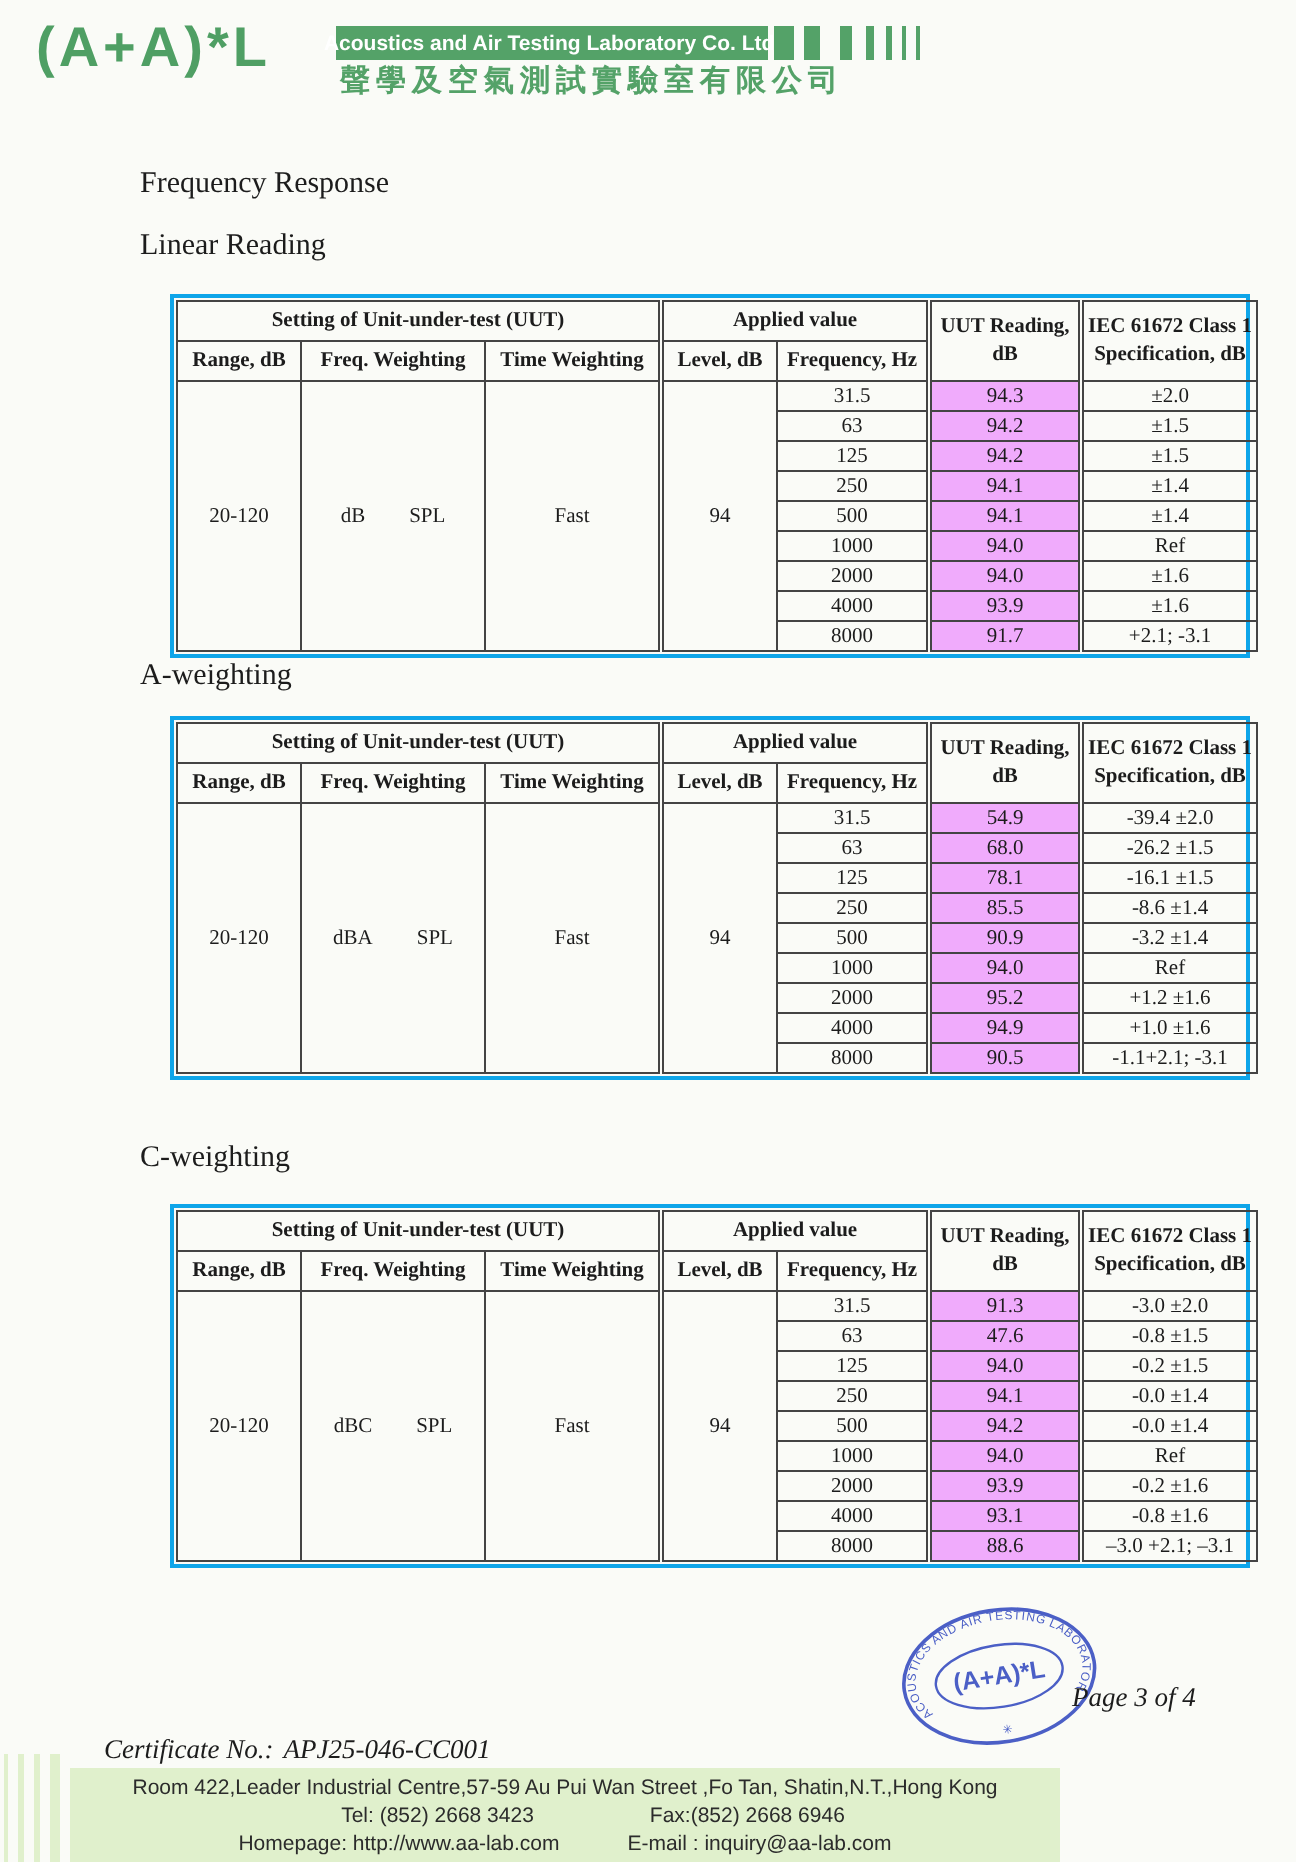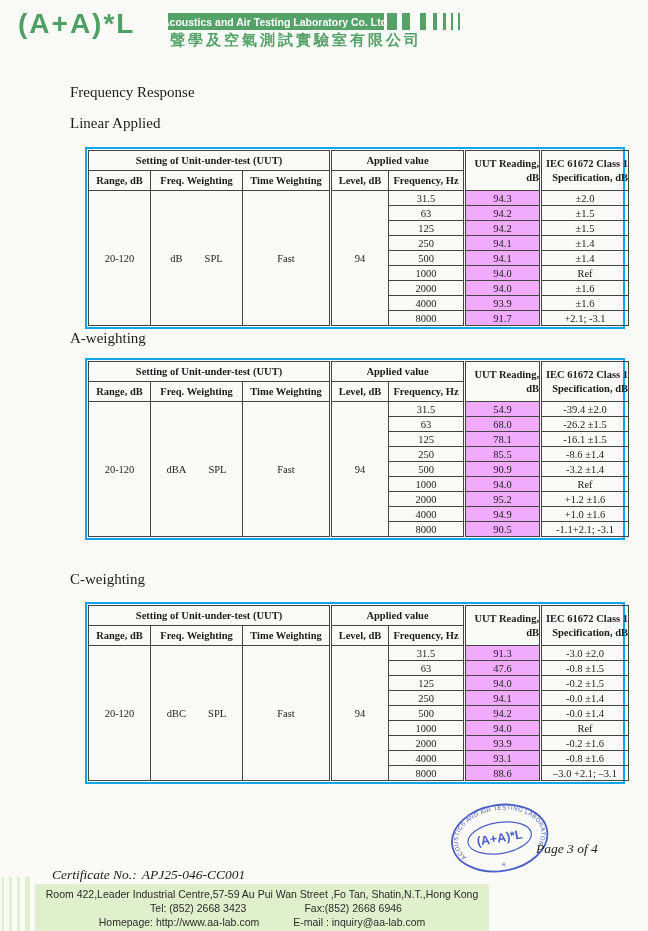--- a/index.html
+++ b/index.html
@@ -31,34 +31,34 @@
   
   .sec-label { position:absolute; left:70px; font-size:15px; }
   
   .tbl-wrap { position:absolute; left:85px; width:540px; border:2px solid #0ea5e9; padding:1px; box-sizing:border-box; }
   table.cal { border-collapse:collapse; table-layout:fixed; width:100%; border:1px solid #444; }
   .cal th, .cal td { border:1px solid #444; text-align:center; padding:0; overflow:hidden; white-space:nowrap; }
   .cal th { font-weight:bold; font-size:10.5px; height:19px; }
   .cal td { font-size:10.5px; height:14px; }
   .dsep { border-left:3px double #444 !important; }
   td.read { background:#f0abfc; }
-  th .l { display:block; line-height:1.3;text-align:right; }
+  th .l { display:block; line-height:1.3; }
   .fw { display:flex; justify-content:center; gap:22px; }
   col.c1{width:62px} col.c2{width:92px} col.c3{width:88px} col.c4{width:58px}
   col.c5{width:76px} col.c6{width:76px} col.c7{width:88px}
   
   .cert-line { position:absolute; left:52px; top:843px; font-style:italic; font-size:13.5px;margin-top:24px; }
   .cert-line .num { margin-left:5px; }
   .page-label { position:absolute; left:536px; top:841px; font-style:italic; font-size:13.5px; }
   .stamp { position:absolute; left:448px; top:801px; transform:rotate(-9deg); }
   
   .addr-stripe { position:absolute; top:877px; height:54px; background:#e0f0cc; }
   .s1{left:2px;width:2px}.s2{left:9px;width:3px}.s3{left:17px;width:3px}.s4{left:25px;width:5px}
   .addr-bar {
-    position:absolute; left:35px; top:884px; width:454px; height:47px;
+    position:absolute; left:35px; top:884px; width:495px; height:47px;
     background:#e0f0cc; box-sizing:border-box; padding-top:3px;
     font-family:"Liberation Sans", sans-serif; font-size:10.5px; color:#2b2b2b;
   }
   .addr-bar .row { display:flex; justify-content:center; line-height:14px; white-space:nowrap; }
   .addr-bar .row.second { gap:58px;padding-left:28px; }
   .addr-bar .row.third { gap:34px; }
 </style>
 </head>
 <body>
 
@@ -71,21 +71,21 @@
     <span class="b1"></span>
     <span class="b2"></span>
     <span class="b3"></span>
     <span class="b4"></span>
     <span class="b5"></span>
     <span class="b6"></span>
     <span class="b7"></span>
   </div>
 
   <div class="sec-label" style="top:84px">Frequency Response</div>
-  <div class="sec-label" style="top:115px">Linear Applied</div>
+  <div class="sec-label" style="top:115px">Linear Reading</div>
 
   <div class="tbl-wrap" style="top:147px">
     <table class="cal">
       <colgroup>
           <col class="c1">
           <col class="c2">
           <col class="c3">
           <col class="c4">
           <col class="c5">
           <col class="c6">

